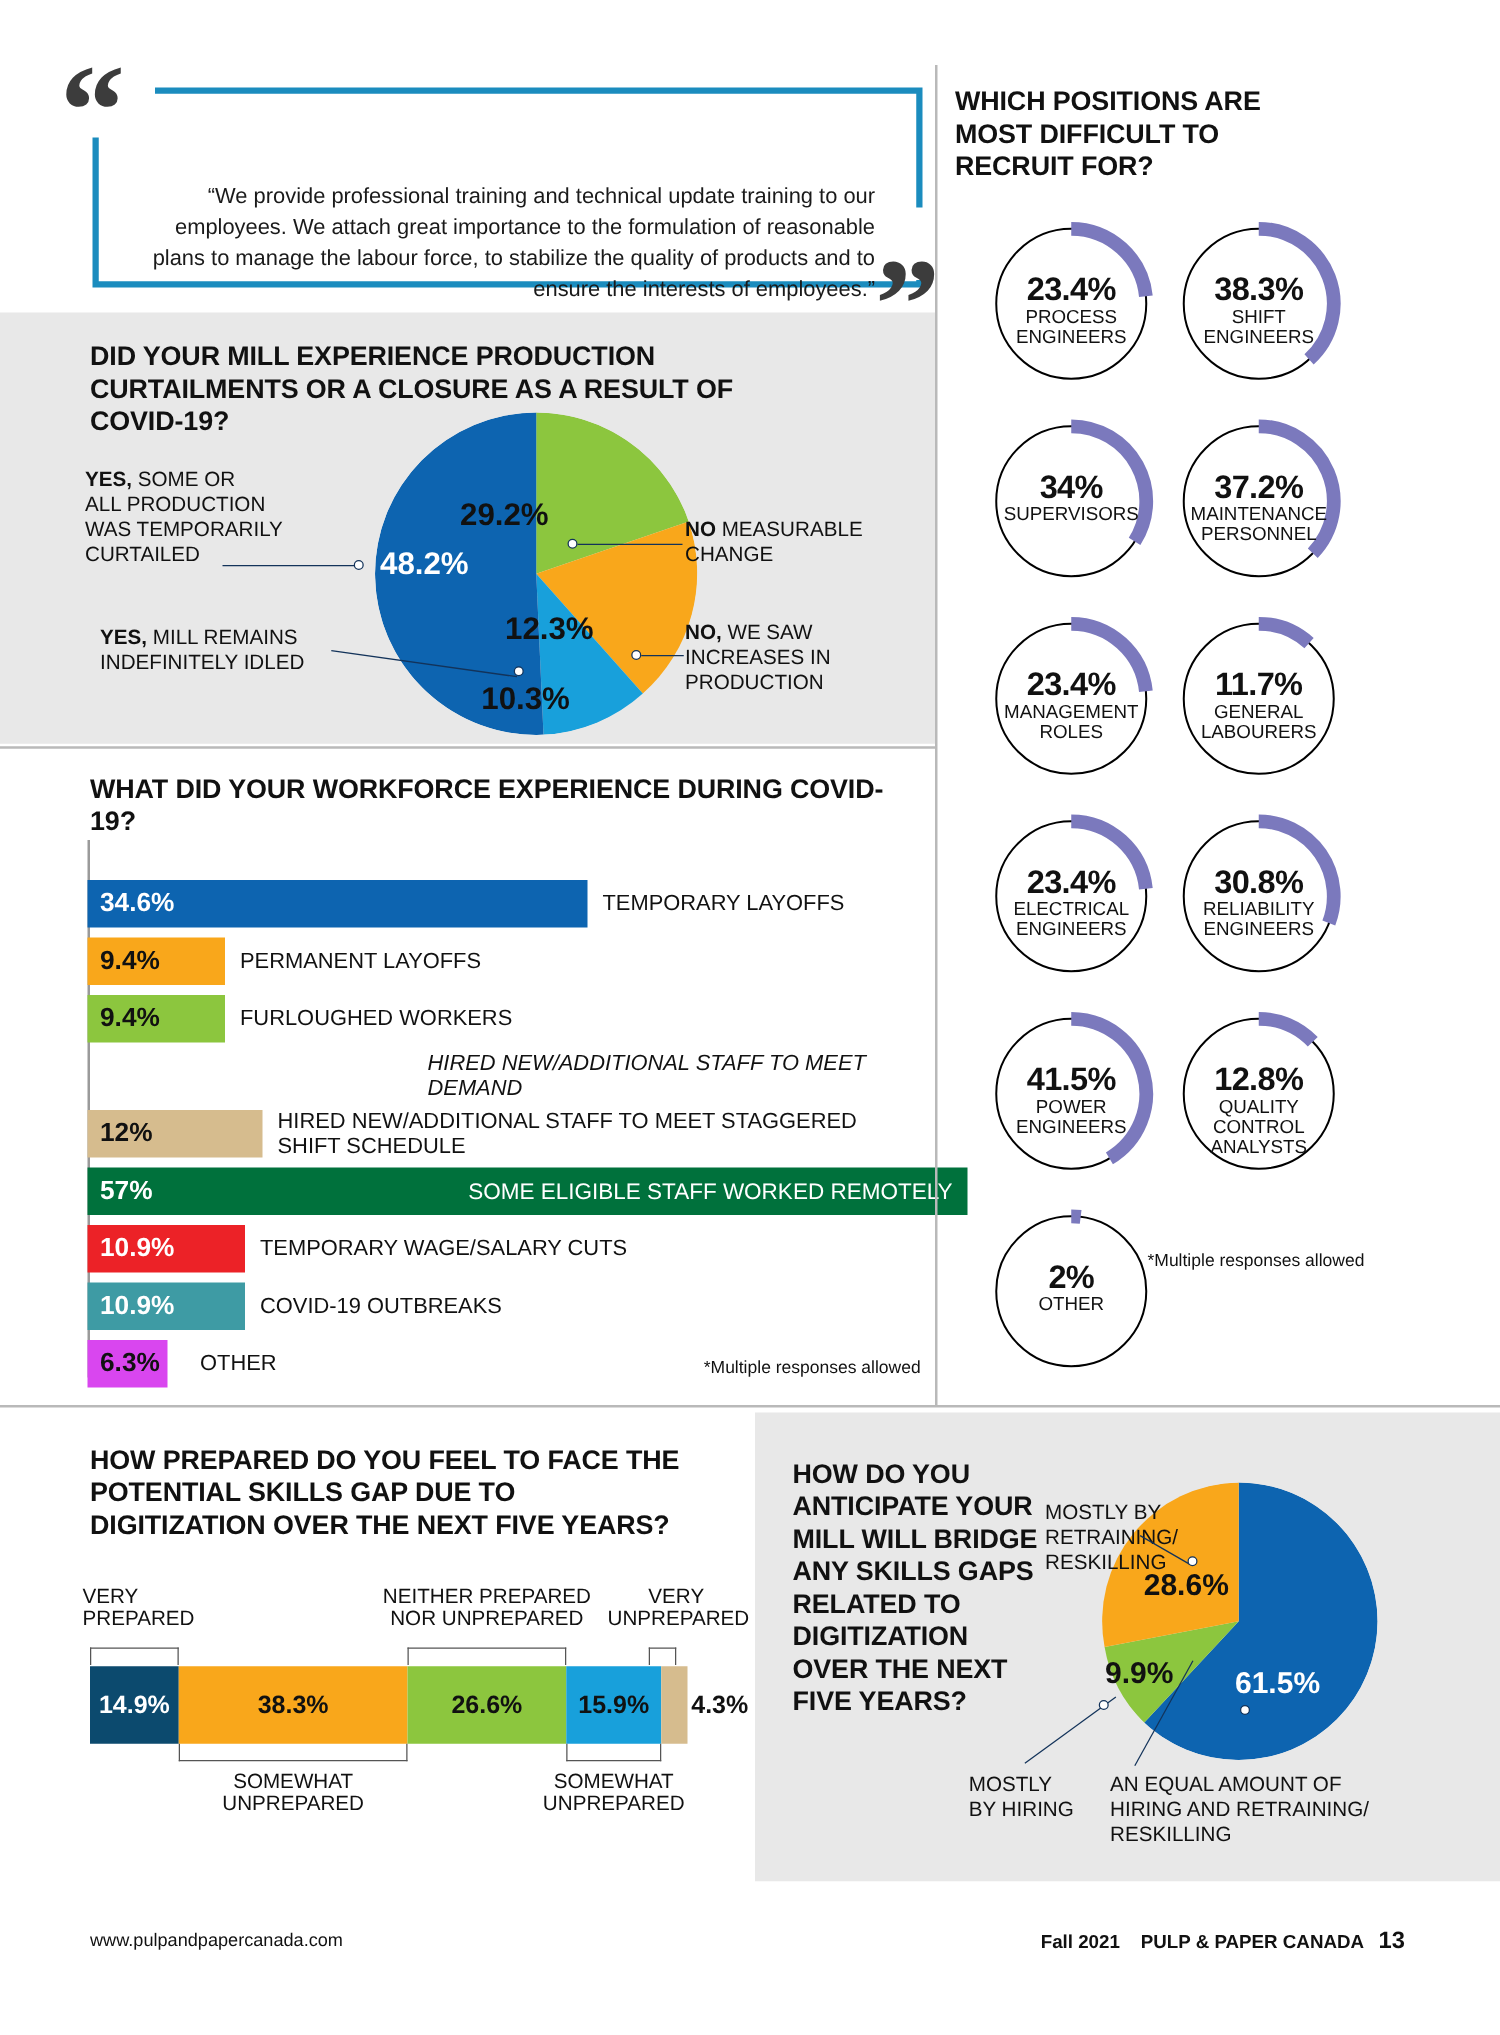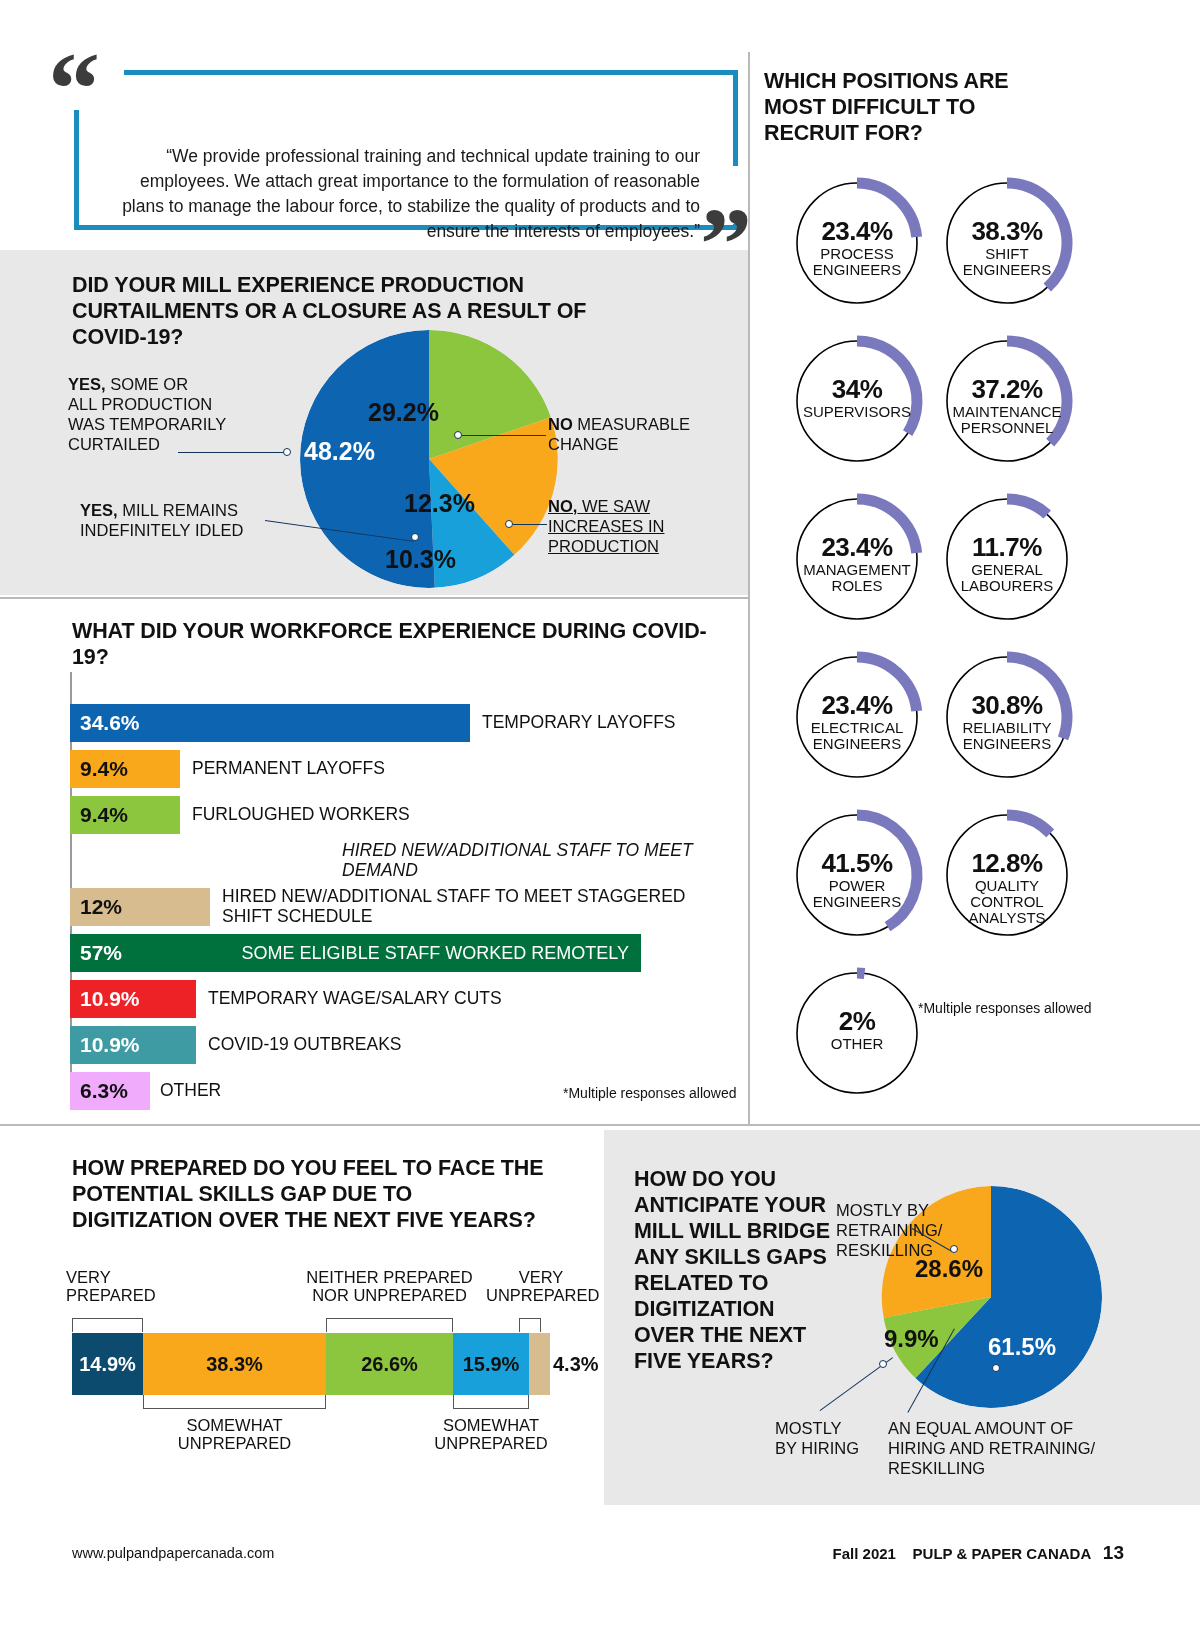--- a/index.html
+++ b/index.html
@@ -147,21 +147,21 @@
   <div class="callout" style="left:80px; top:500px; width:230px;"><b>YES,</b><span style="white-space:pre-line"> MILL REMAINS
 INDEFINITELY IDLED</span></div>
   <div class="leader" style="left:265px; top:520px; width:150px; transform:rotate(8deg); transform-origin:left center;"></div>
   <div class="leader-dot" style="left:411px; top:533px;"></div>
 
   <div class="callout" style="left:548px; top:414px; width:175px;"><b>NO</b><span style="white-space:pre-line"> MEASURABLE
 CHANGE</span></div>
   <div class="leader" style="left:462px; top:435px; width:84px;"></div>
   <div class="leader-dot" style="left:454px; top:431px;"></div>
 
-  <div class="callout" style="left:548px; top:496px; width:180px;text-decoration:underline;"><b>NO,</b><span style="white-space:pre-line"> WE SAW
+  <div class="callout" style="left:548px; top:496px; width:180px;"><b>NO,</b><span style="white-space:pre-line"> WE SAW
 INCREASES IN
 PRODUCTION</span></div>
   <div class="leader" style="left:513px; top:524px; width:34px;"></div>
   <div class="leader-dot" style="left:505px; top:520px;"></div>
 
   <h2 class="q" id="bars-title">WHAT DID YOUR WORKFORCE EXPERIENCE DURING COVID-19?</h2>
   <div class="bar-axis"></div>
   <div id="bars">
 
     <div class="bar-row">
@@ -192,42 +192,42 @@
 
     <div class="bar-row">
       <div class="bar" style="width:140px; background:#d6bc8e;">
         <span class="val" style="color:#111">12%</span>
       </div>
       <div class="bar-label" style="left:152px; top:-2px;">HIRED NEW/ADDITIONAL STAFF TO MEET STAGGERED
 SHIFT SCHEDULE</div>
     </div>
 
     <div class="bar-row">
-      <div class="bar" style="width:571px; background:#00713c;text-align:center;">
+      <div class="bar" style="width:704px; background:#00713c;text-align:center;">
         <span class="val" style="color:#fff">57%</span>
         <span class="inlabel">SOME ELIGIBLE STAFF WORKED REMOTELY</span>
       </div>
     </div>
 
     <div class="bar-row">
       <div class="bar" style="width:126px; background:#ec2227;">
         <span class="val" style="color:#fff">10.9%</span>
       </div>
       <div class="bar-label" style="left:138px; top:8px;">TEMPORARY WAGE/SALARY CUTS</div>
     </div>
 
     <div class="bar-row">
       <div class="bar" style="width:126px; background:#3e9ba4;">
         <span class="val" style="color:#fff">10.9%</span>
       </div>
       <div class="bar-label" style="left:138px; top:8px;">COVID-19 OUTBREAKS</div>
     </div>
 
     <div class="bar-row">
-      <div class="bar" style="width:80px; background:#f0abfc;">
+      <div class="bar" style="width:64px; background:#d946ef;">
         <span class="val" style="color:#111">6.3%</span>
       </div>
       <div class="bar-label" style="left:90px; top:8px;">OTHER</div>
     </div>
 
   </div>
   <div class="footnote" style="left:563px; top:1085px;">*Multiple responses allowed</div>
 
   <div class="vline" style="left:748px; top:52px; width:1.5px; height:1073px;"></div>
   <div class="hline" style="left:0; top:1124px; width:1200px; height:1.5px;"></div>

